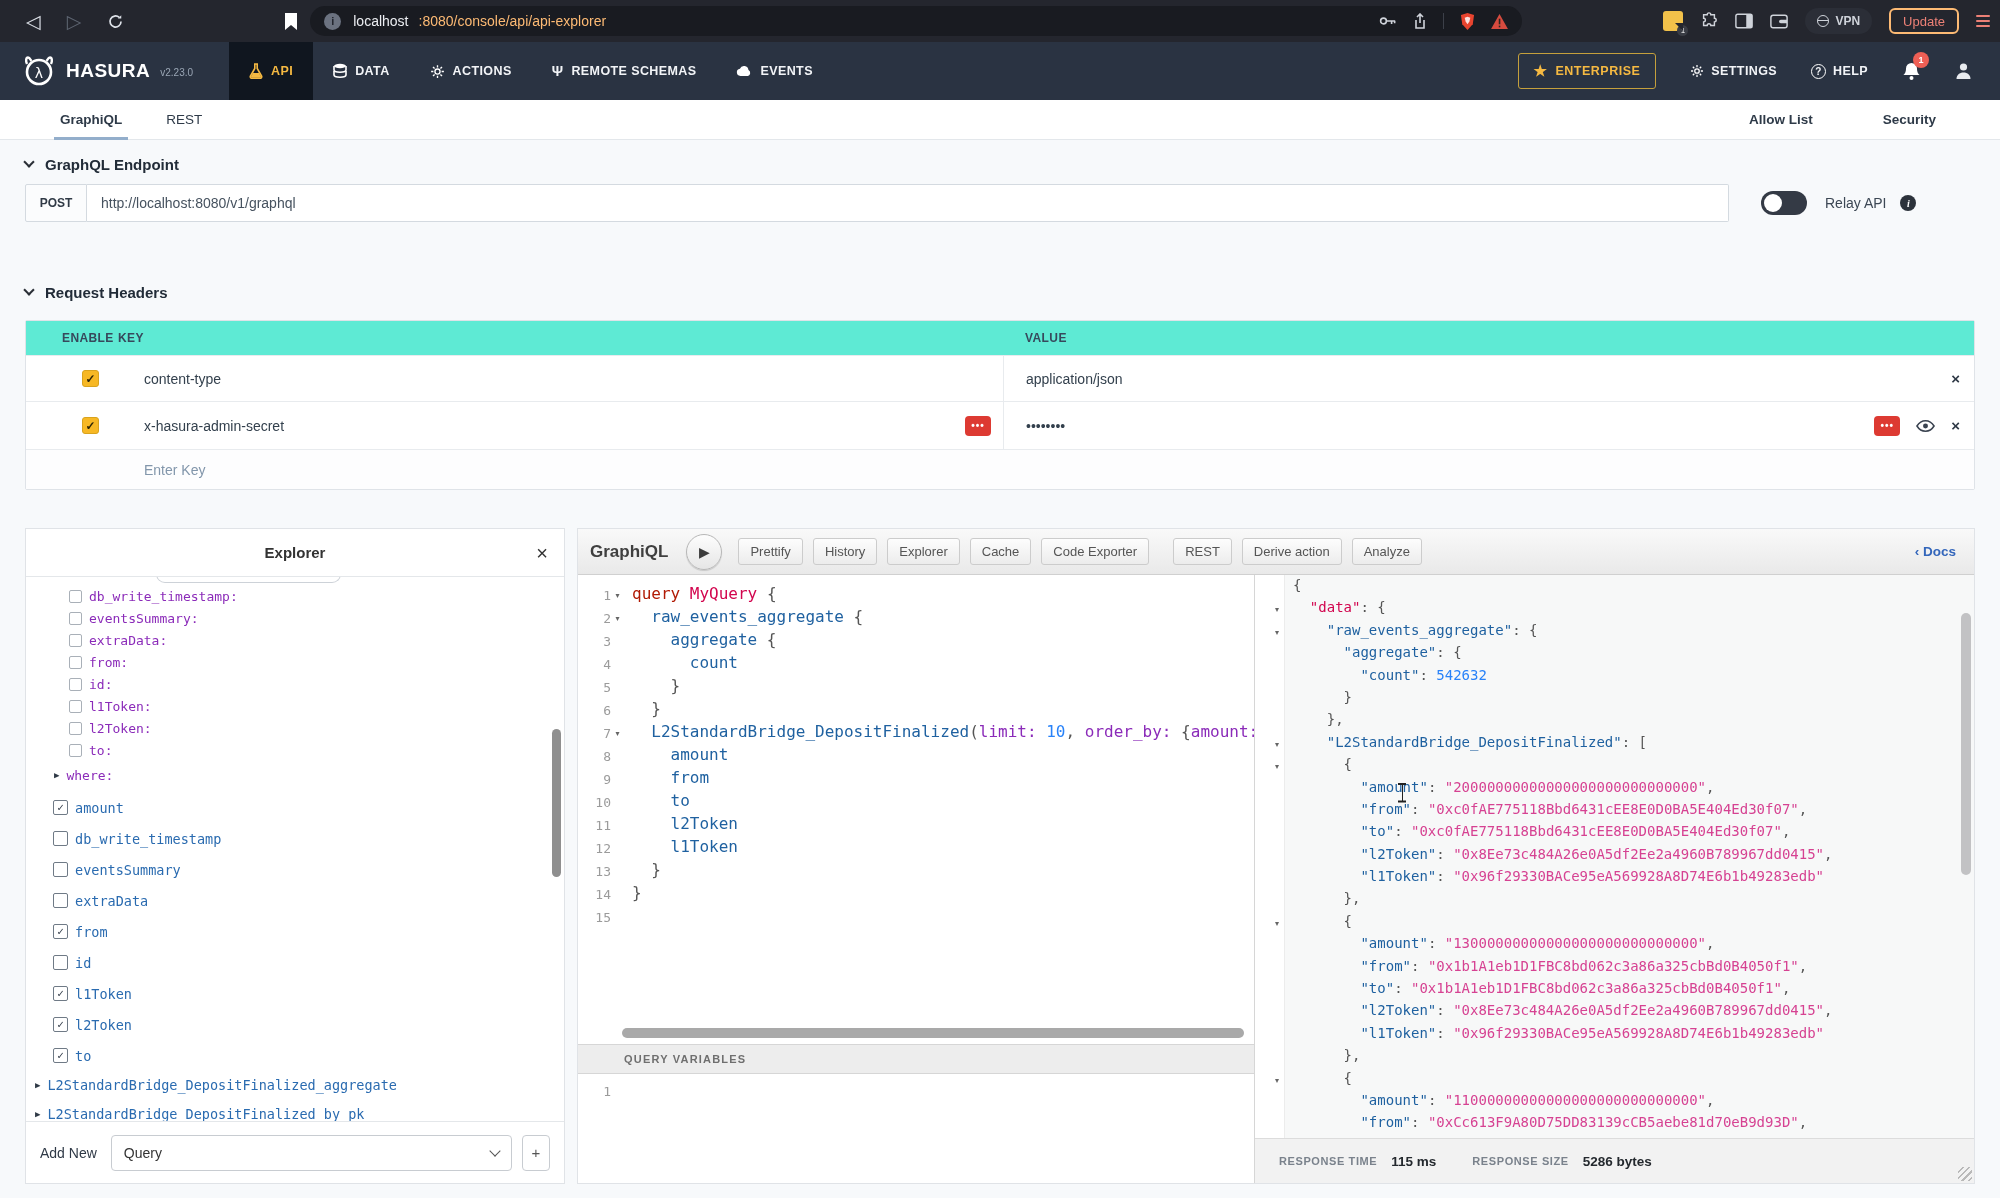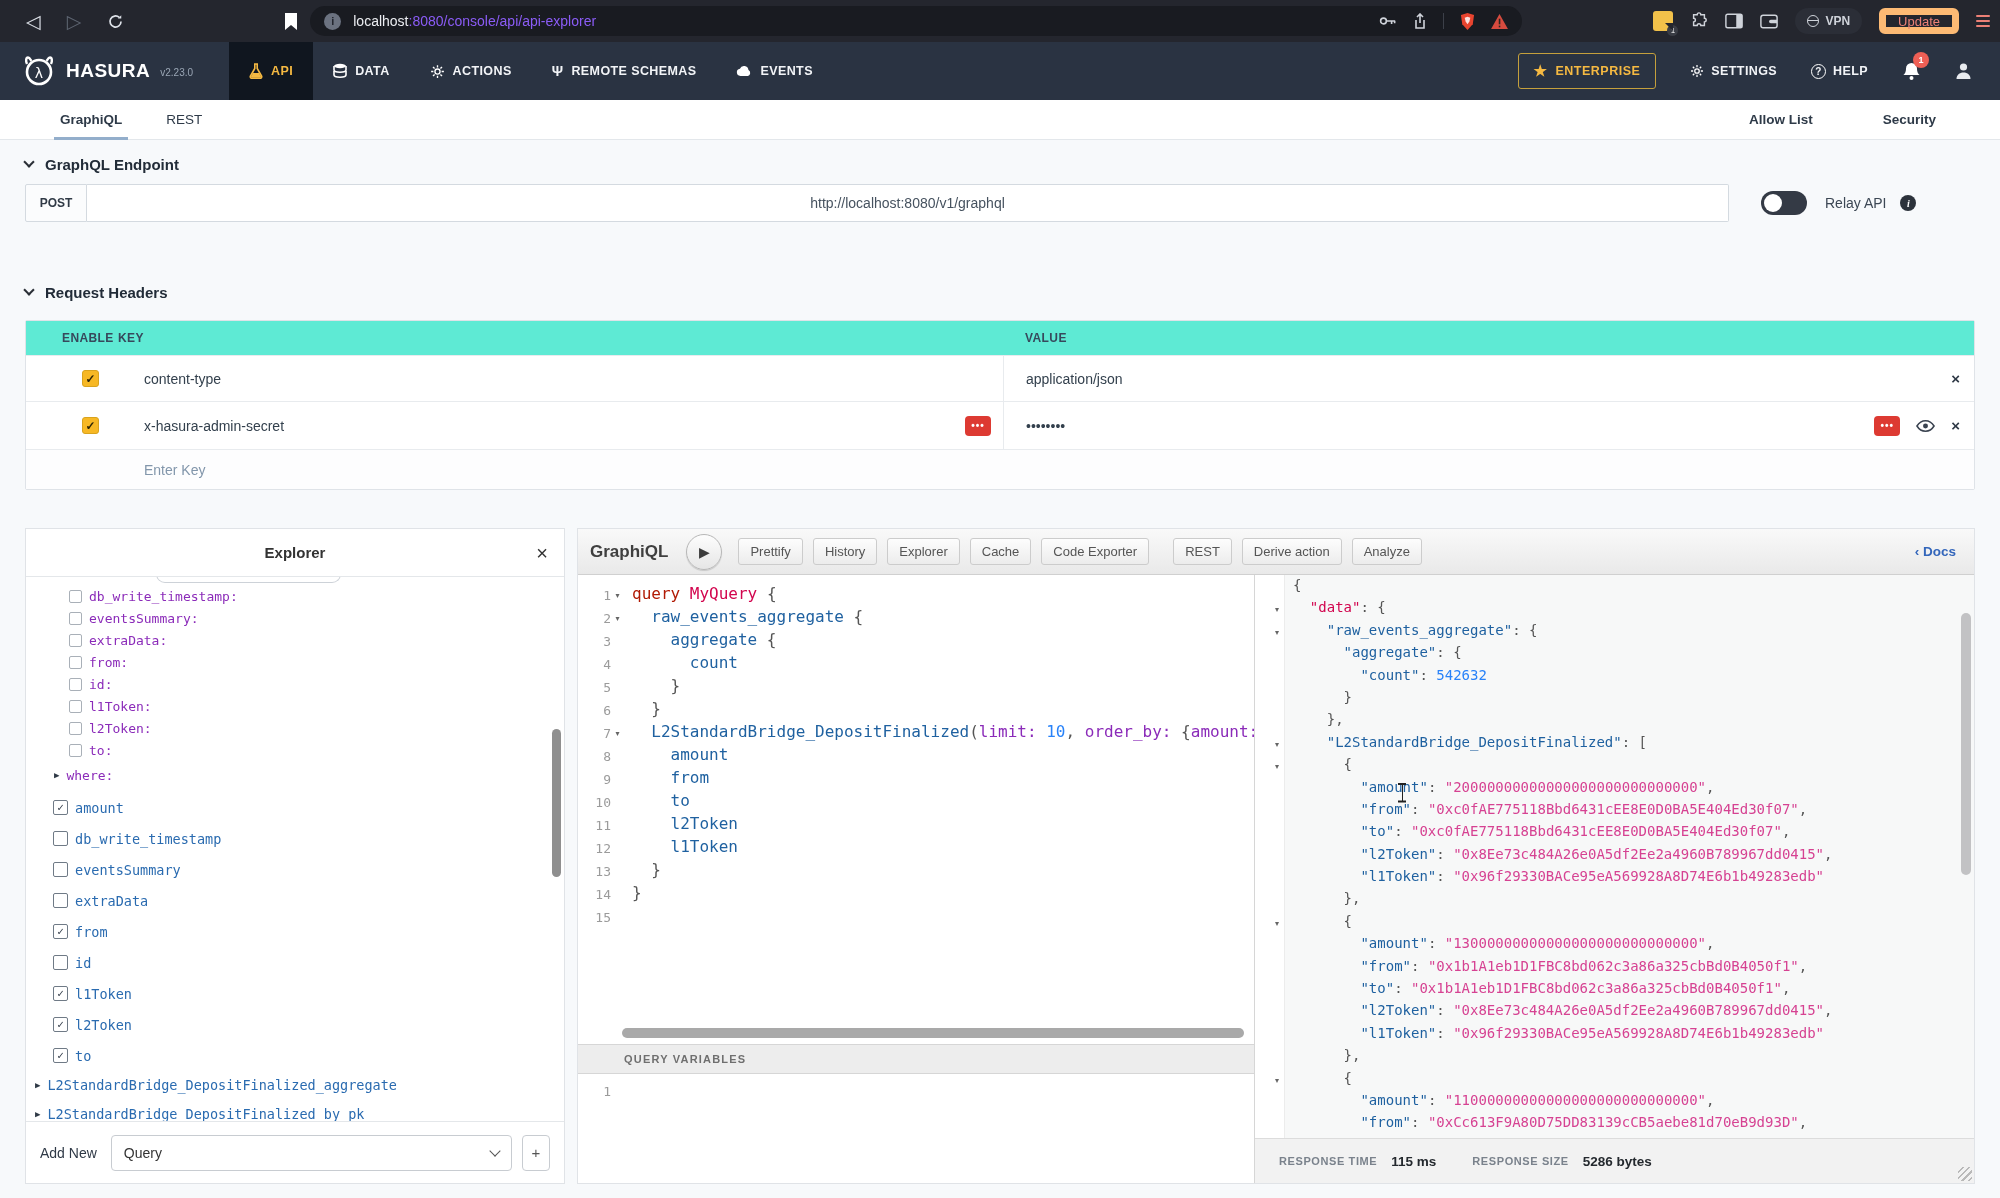--- a/index.html
+++ b/index.html
@@ -11,33 +11,33 @@
   .browser-bar{height:42px;background:#24262e;display:flex;align-items:center;position:relative;}
   .bnav{display:flex;align-items:center;gap:26px;margin-left:26px;color:#dfe3ea;font-size:19px;}
   .bnav .fwd{color:#5d6470;}
   .bnav svg{display:block;}
   .bookmark{margin-left:160px;}
   .url-pill{margin-left:12px;width:1212px;height:30px;border-radius:15px;background:#191b21;
     display:flex;align-items:center;padding:0 14px;color:#e8eaed;font-size:14px;}
   .url-info{width:17px;height:17px;border-radius:50%;background:#6b7280;color:#23262e;font-size:11px;
     font-weight:bold;display:flex;align-items:center;justify-content:center;margin-right:12px;}
   .url-host{color:#eceef2;font-weight:500;}
-  .url-path{color:#8b5cf6;}
+  .url-path{color:#fdba74;padding-left:10px;}
   .url-right{margin-left:auto;display:flex;align-items:center;gap:16px;}
   .vsep{width:1px;height:16px;background:#3c4049;}
   .btb-right{position:absolute;right:10px;top:0;height:42px;display:flex;align-items:center;gap:17px;}
   .notes-ic{position:relative;width:20px;height:20px;background:#f2c14a;border-radius:3px;}
   .notes-ic:after{content:"";position:absolute;right:0;bottom:0;border-style:solid;border-width:0 8px 8px 0;border-color:transparent #24262e transparent transparent;}
   .notes-badge{position:absolute;right:-5px;bottom:-5px;background:#3a3d45;color:#fff;font-size:8px;
     border-radius:50%;width:11px;height:11px;display:flex;align-items:center;justify-content:center;}
   .vpn-pill{display:flex;align-items:center;gap:6px;background:#2b2e37;border-radius:13px;height:26px;
     padding:0 12px;color:#cfd3da;font-size:12px;font-weight:bold;}
   .globe{width:12px;height:12px;border:1.4px solid #cfd3da;border-radius:50%;position:relative;}
   .globe:after{content:"";position:absolute;left:0;right:0;top:4px;border-top:1.2px solid #cfd3da;}
-  .update-btn{border:7px solid #fdba74;color:#ec8076;border-radius:6px;height:26px;padding:0 12px;
+  .update-btn{border:2px solid #fdba74;color:#ec8076;border-radius:6px;height:26px;padding:0 12px;
     font-size:13px;display:flex;align-items:center;background:transparent;}
   .burger{display:flex;flex-direction:column;gap:3px;}
   .burger span{width:14px;height:2px;background:#ec8076;border-radius:1px;}
 
   
   .hasura-nav{height:58px;background:#2a3342;display:flex;align-items:center;color:#fff;}
   .brand{display:flex;align-items:center;margin-left:22px;gap:10px;}
   .brand-name{font-size:19px;font-weight:bold;letter-spacing:.5px;}
   .brand-ver{font-size:10px;color:#9aa6b5;margin-top:3px;}
   .nav-items{display:flex;align-items:center;height:58px;margin-left:36px;}
@@ -68,21 +68,21 @@
   .section-head{display:flex;align-items:center;gap:12px;padding-top:12px;height:36px;}
   .sh-2{margin-top:46px;}
   .chev{width:8px;height:8px;border-left:2px solid #2a2f36;border-bottom:2px solid #2a2f36;
     transform:rotate(-45deg);margin-top:-4px;}
   .section-title{font-size:15px;font-weight:bold;color:#222c38;}
 
   .endpoint-row{margin-top:8px;display:flex;align-items:center;height:38px;}
   .post-btn{width:62px;height:38px;border:1px solid #d4dae0;background:#fbfcfd;font-size:12px;
     font-weight:bold;color:#303a46;display:flex;align-items:center;justify-content:center;border-radius:2px 0 0 2px;}
   .url-input{width:1642px;height:38px;border:1px solid #d4dae0;border-left:none;background:#fff;
-    font-size:14px;color:#46525f;padding:0 14px;font-family:"Liberation Sans",sans-serif;border-radius:0 2px 2px 0;text-align:center;}
+    font-size:14px;color:#46525f;padding:0 14px;font-family:"Liberation Sans",sans-serif;border-radius:0 2px 2px 0;}
   .toggle{margin-left:32px;width:46px;height:24px;border-radius:12px;background:#343a45;position:relative;cursor:pointer;}
   .toggle-knob{position:absolute;left:3px;top:3px;width:18px;height:18px;border-radius:50%;background:#fff;}
   .relay-label{margin-left:18px;font-size:14px;color:#3c4754;}
   .info-dot{margin-left:14px;width:16px;height:16px;border-radius:50%;background:#2c323b;color:#fff;
     font-size:10px;font-weight:bold;display:flex;align-items:center;justify-content:center;font-family:"Liberation Serif",serif;font-style:italic;}
 
   
   .hdr-table{margin-top:16px;background:#fff;border:1px solid #dfe3e8;border-radius:2px;}
   .ht-row{display:flex;align-items:center;border-top:1px solid #e8ebee;}
   .ht-head{border-top:none;background:#5eead4;height:34px;}

